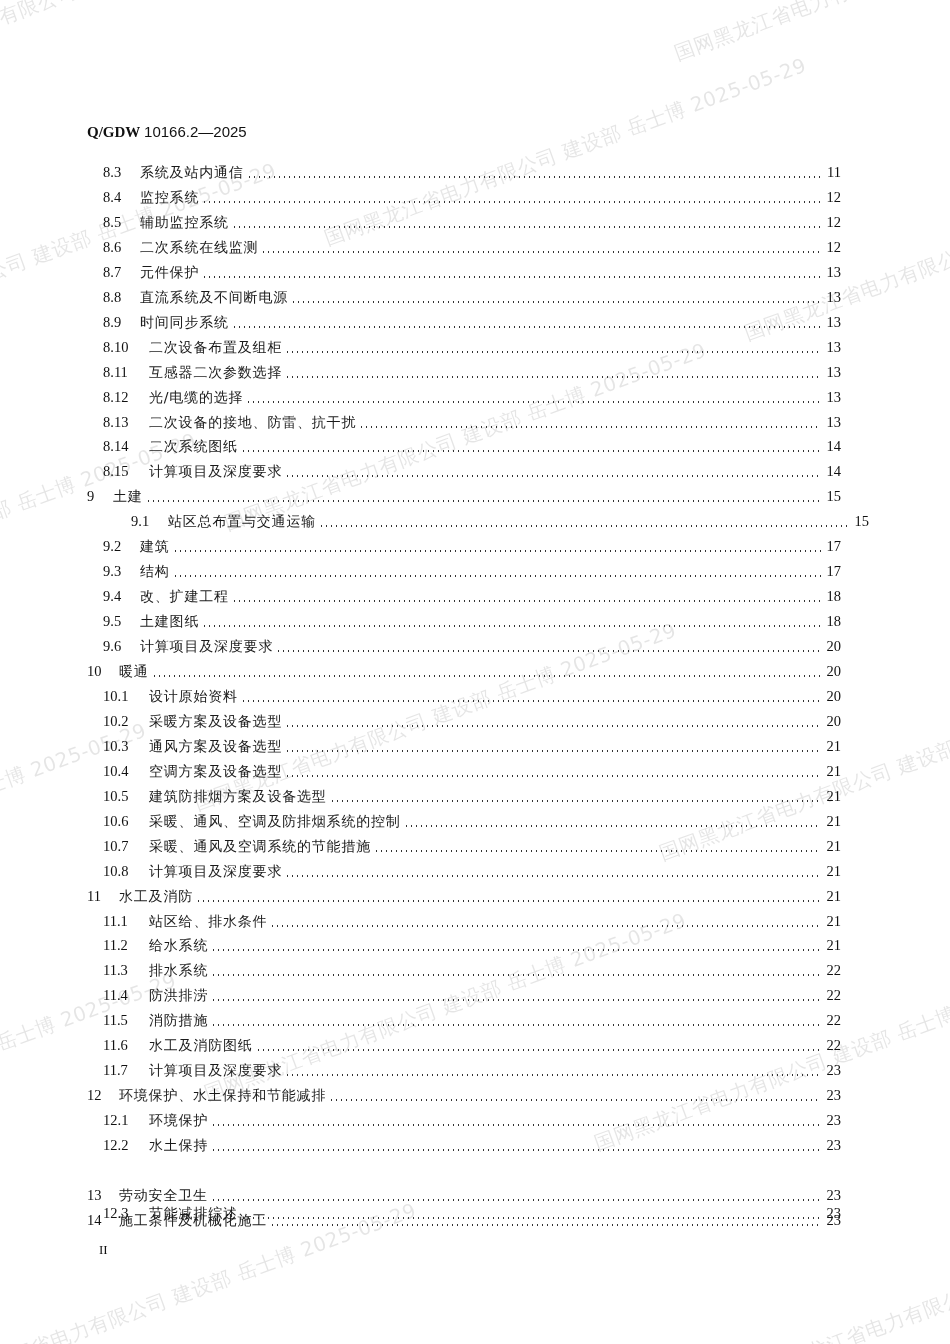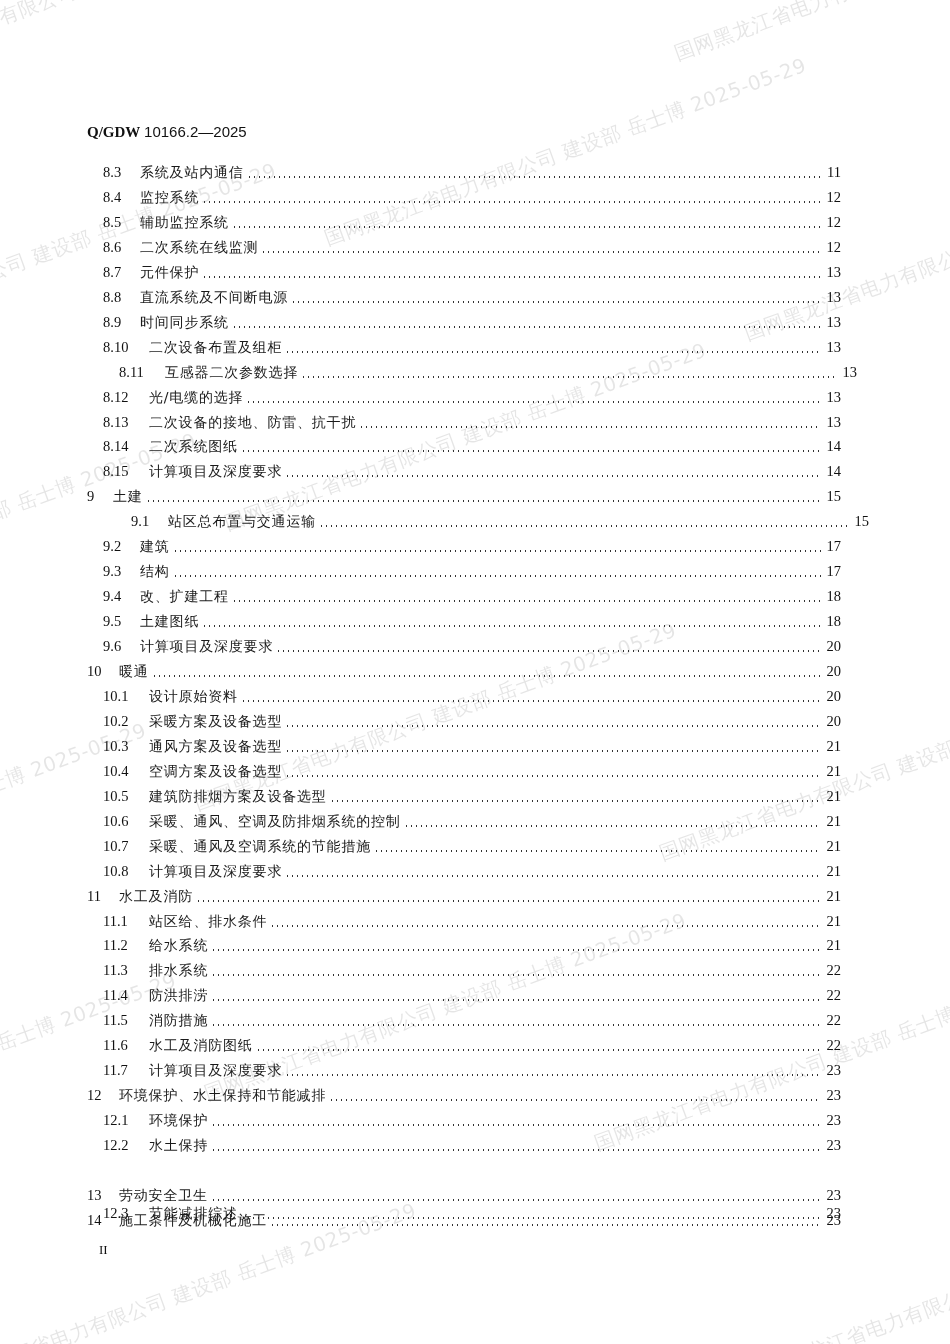--- a/index.html
+++ b/index.html
@@ -158,21 +158,21 @@
         <span class="toc-title">时间同步系统</span>
         <span class="toc-leader"></span>
         <span class="toc-page">13</span>
       </div>
       <div class="toc-row" style="left: 103px; width: 738px; top: 174.65px;">
         <span class="toc-num" style="width: 46px;">8.10</span>
         <span class="toc-title">二次设备布置及组柜</span>
         <span class="toc-leader"></span>
         <span class="toc-page">13</span>
       </div>
-      <div class="toc-row" style="left: 119px; width: 738px; top: 199.6px;">
+      <div class="toc-row" style="left: 103px; width: 738px; top: 199.6px;">
         <span class="toc-num" style="width: 46px;">8.11</span>
         <span class="toc-title">互感器二次参数选择</span>
         <span class="toc-leader"></span>
         <span class="toc-page">13</span>
       </div>
       <div class="toc-row" style="left: 103px; width: 738px; top: 224.55px;">
         <span class="toc-num" style="width: 46px;">8.12</span>
         <span class="toc-title">光/电缆的选择</span>
         <span class="toc-leader"></span>
         <span class="toc-page">13</span>

